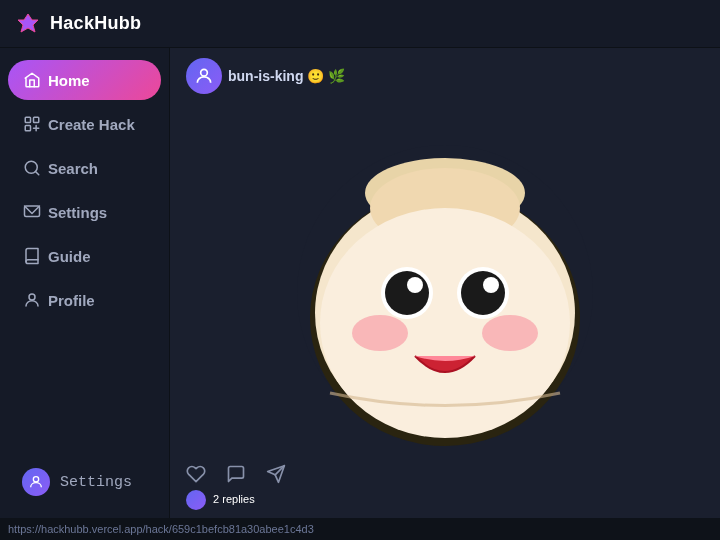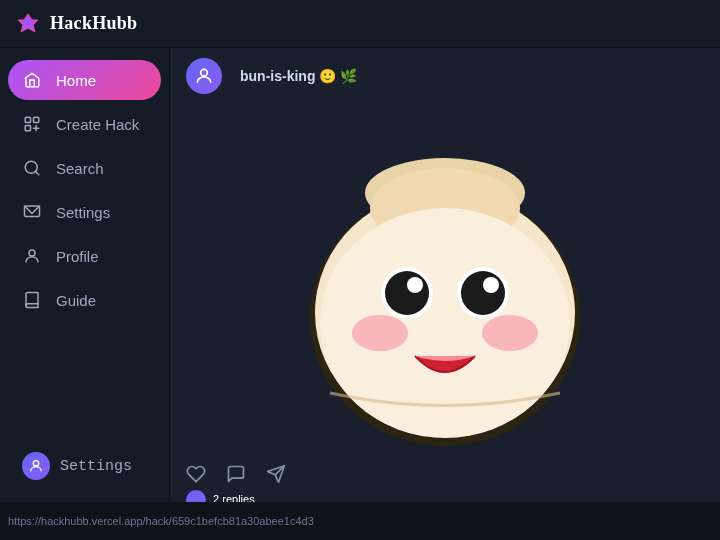--- a/index.html
+++ b/index.html
@@ -17,21 +17,20 @@
     
     .topbar {
       height: 48px;
       background: #151a27;
       display: flex;
       align-items: center;
       padding: 16px 16px;
       gap: 10px;
       flex-shrink: 0;
       border-bottom: 1px solid #0d1117;
-      font-family: Liberation Serif, serif;
     }
     .topbar-logo {
       width: 24px;
       height: 24px;
       flex-shrink: 0;
     }
     .topbar-title {
       font-size: 18px;
       font-weight: 700;
       color: #fff;
@@ -52,26 +51,26 @@
       display: flex;
       flex-direction: column;
       padding: 12px 8px;
       gap: 4px;
       flex-shrink: 0;
       border-right: 1px solid #0d1117;
     }
     .nav-item {
       display: flex;
       align-items: center;
-      gap: 14px;
+      gap: 6px;
       padding: 10px 14px;
       border-radius: 20px;
       cursor: pointer;
       font-size: 15px;
-      font-weight: 400;
+      font-weight: 700;
       color: #a0a8be;
       transition: background 0.15s;
     }
     .nav-item.active {
       background: linear-gradient(135deg, #a855f7, #ec4899);
       color: #fff;
     }
     .nav-icon {
       width: 20px;
       height: 20px;
@@ -147,21 +146,21 @@
 
     .post {
       display: flex;
       flex-direction: column;
       border-bottom: 1px solid #232b3e;
     }
 
     .post-header {
       display: flex;
       align-items: center;
-      gap: 18px;
+      gap: 6px;
       padding: 10px 16px 6px;
     }
     .post-avatar {
       width: 36px;
       height: 36px;
       border-radius: 50%;
       background: linear-gradient(135deg, #6366f1, #8b5cf6);
       flex-shrink: 0;
       display: flex;
       align-items: center;
@@ -216,21 +215,21 @@
     }
 
     .post-replies {
       padding: 2px 16px 10px;
       font-size: 11px;
       color: #ffffff;
     }
 
     
     .url-bar {
-      height: 38px;
+      height: 22px;
       background: #0e1219;
       display: flex;
       align-items: center;
       padding: 0 8px;
       font-size: 11px;
       color: #6b7696;
       flex-shrink: 0;
     }
   </style>
 </head>
@@ -288,35 +287,35 @@
             <rect x="2" y="4" width="20" height="14" rx="2"></rect>
             <polyline points="2,4 12,14 22,4"></polyline>
           </svg>
       </span>
       <span>Settings</span>
     </div>
 
     <div class="nav-item">
       <span class="nav-icon">
         <svg viewBox="0 0 24 24">
+            <path d="M4 19.5A2.5 2.5 0 016.5 17H20"></path>
+            <path d="M6.5 2H20v20H6.5A2.5 2.5 0 014 19.5v-15A2.5 2.5 0 016.5 2z"></path>
+          </svg>
+      </span>
+      <span>Guide</span>
+    </div>
+
+    <div class="nav-item">
+      <span class="nav-icon">
+        <svg viewBox="0 0 24 24">
             <circle cx="12" cy="8" r="4"></circle>
             <path d="M4 20c0-4 3.6-7 8-7s8 3 8 7"></path>
           </svg>
       </span>
       <span>Profile</span>
-    </div>
-
-    <div class="nav-item">
-      <span class="nav-icon">
-        <svg viewBox="0 0 24 24">
-            <path d="M4 19.5A2.5 2.5 0 016.5 17H20"></path>
-            <path d="M6.5 2H20v20H6.5A2.5 2.5 0 014 19.5v-15A2.5 2.5 0 016.5 2z"></path>
-          </svg>
-      </span>
-      <span>Guide</span>
     </div>
 
     <div class="sidebar-bottom">
       <div class="settings-item">
         <div class="settings-avatar">
           <svg width="16" height="16" viewBox="0 0 24 24" fill="none" stroke="#fff" stroke-width="2">
               <circle cx="12" cy="8" r="4"></circle>
               <path d="M4 20c0-4 3.6-7 8-7s8 3 8 7"></path>
             </svg>
         </div>

